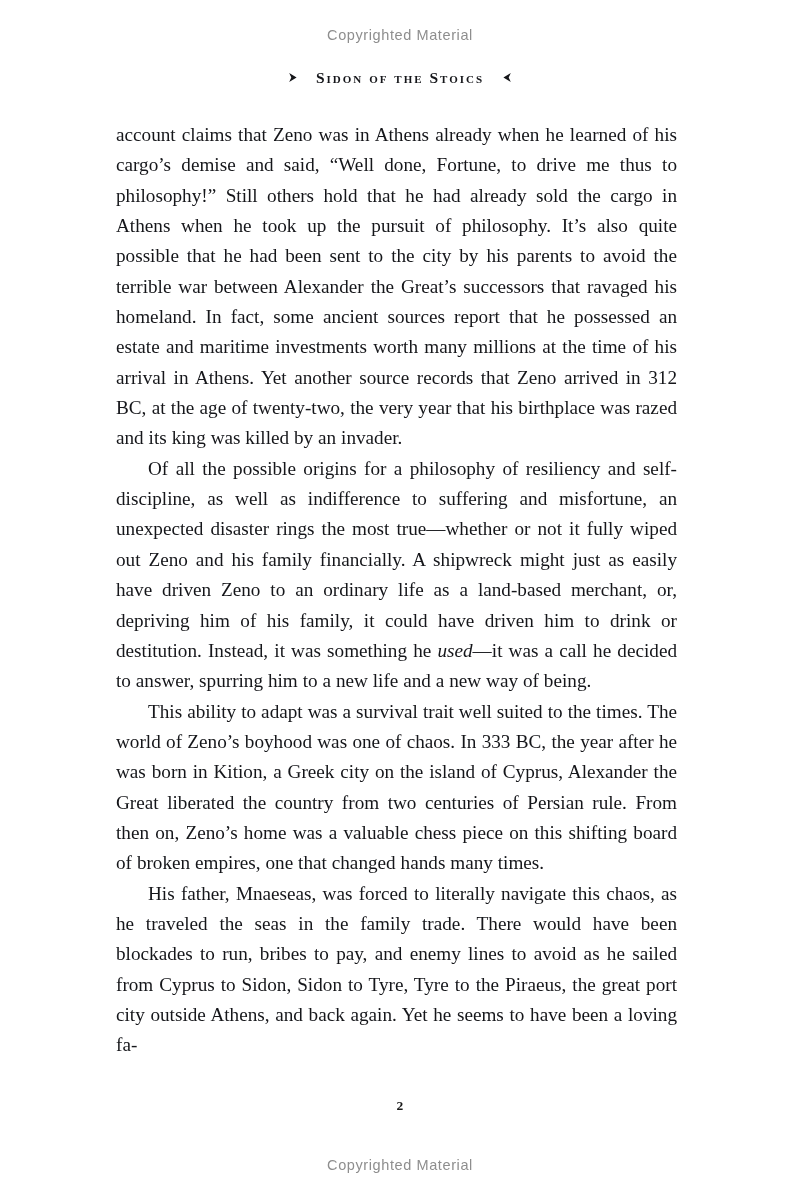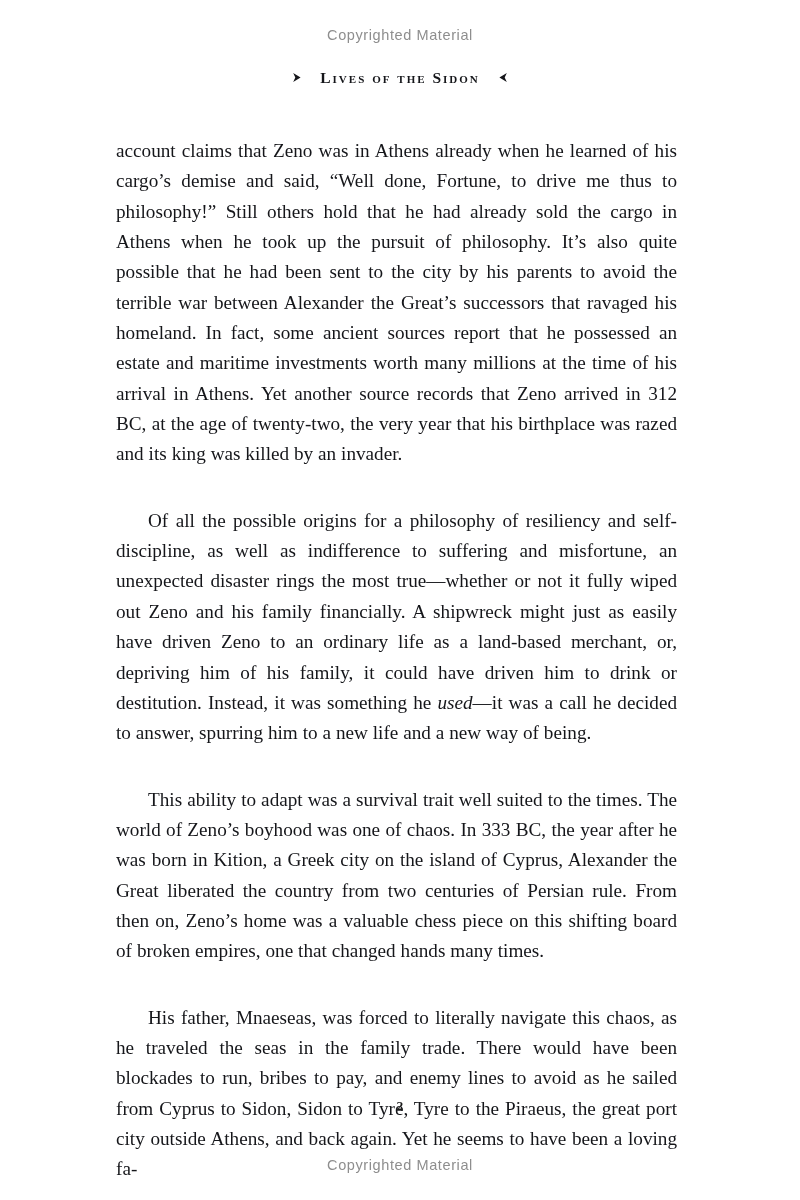--- a/index.html
+++ b/index.html
@@ -67,36 +67,36 @@
     line-height: 1;
   }
   .orn svg { display: block; }
   .orn-left { margin-right: 12px; }
   .orn-right { margin-left: 12px; }
 
   
   .textblock {
     position: absolute;
     left: 116px;
-    top: 136px;
+    top: 120px;
     width: 561px;
   }
 
   .para {
     margin: 0;
     font-size: 19.2px;
     line-height: 30.35px;
     text-align: justify;
     text-justify: inter-word;
     color: #15161a;
     hyphens: none;
     word-spacing: 0.1px;
   }
   .para + .para { margin-top: 0; }
-  .para.indent { text-indent: 32px; margin-top: 36px; }
+  .para.indent { text-indent: 32px; }
 
   em { font-style: italic; }
 
   
   .folio {
     position: absolute;
     left: 0;
     top: 1098px;
     width: 800px;
     text-align: center;
@@ -112,21 +112,21 @@
 <div class="page">
 
   <div class="watermark watermark-top">Copyrighted Material</div>
 
   <div class="running-head">
     <span class="orn orn-left">
       <svg width="13" height="13" viewBox="0 0 13 13" aria-hidden="true">
         <path d="M2.2 2.0 L9.6 6.5 L2.2 11.0 L4.3 6.5 Z" fill="#15161a"></path>
       </svg>
     </span>
-    <span class="rh-title">Lives of the Sidon</span>
+    <span class="rh-title">Sidon of the Stoics</span>
     <span class="orn orn-right">
       <svg width="13" height="13" viewBox="0 0 13 13" aria-hidden="true">
         <path d="M10.8 2.0 L3.4 6.5 L10.8 11.0 L8.7 6.5 Z" fill="#15161a"></path>
       </svg>
     </span>
   </div>
 
   <div class="textblock">
 
     <p class="para">account claims that Zeno was in Athens already when he learned of his cargo’s demise and said, “Well done, Fortune, to drive me thus to philosophy!” Still others hold that he had already sold the cargo in Athens when he took up the pursuit of philosophy. It’s also quite possible that he had been sent to the city by his parents to avoid the terrible war between Alexander the Great’s successors that ravaged his homeland. In fact, some ancient sources report that he possessed an estate and maritime investments worth many millions at the time of his arrival in Athens. Yet another source records that Zeno arrived in 312 BC, at the age of twenty-two, the very year that his birthplace was razed and its king was killed by an invader.</p>

